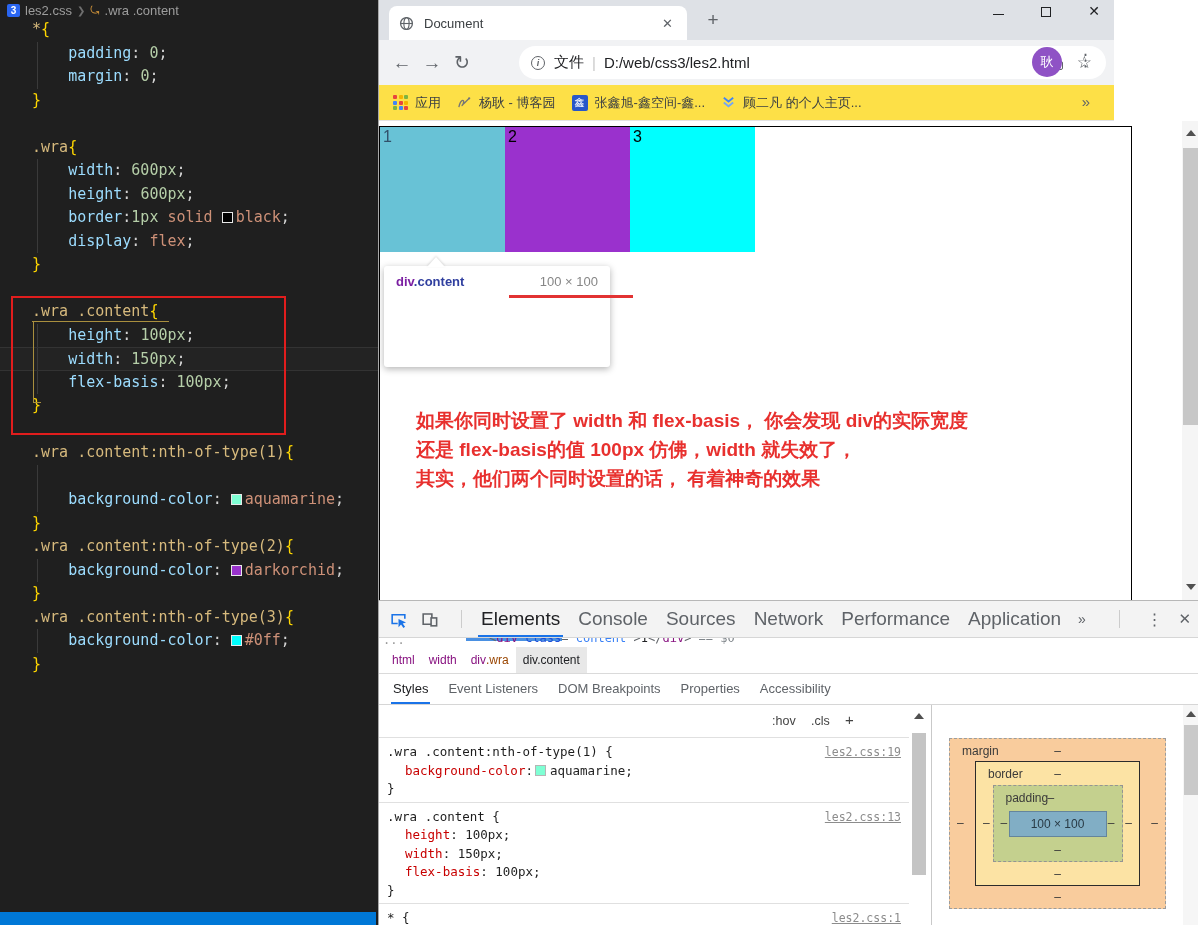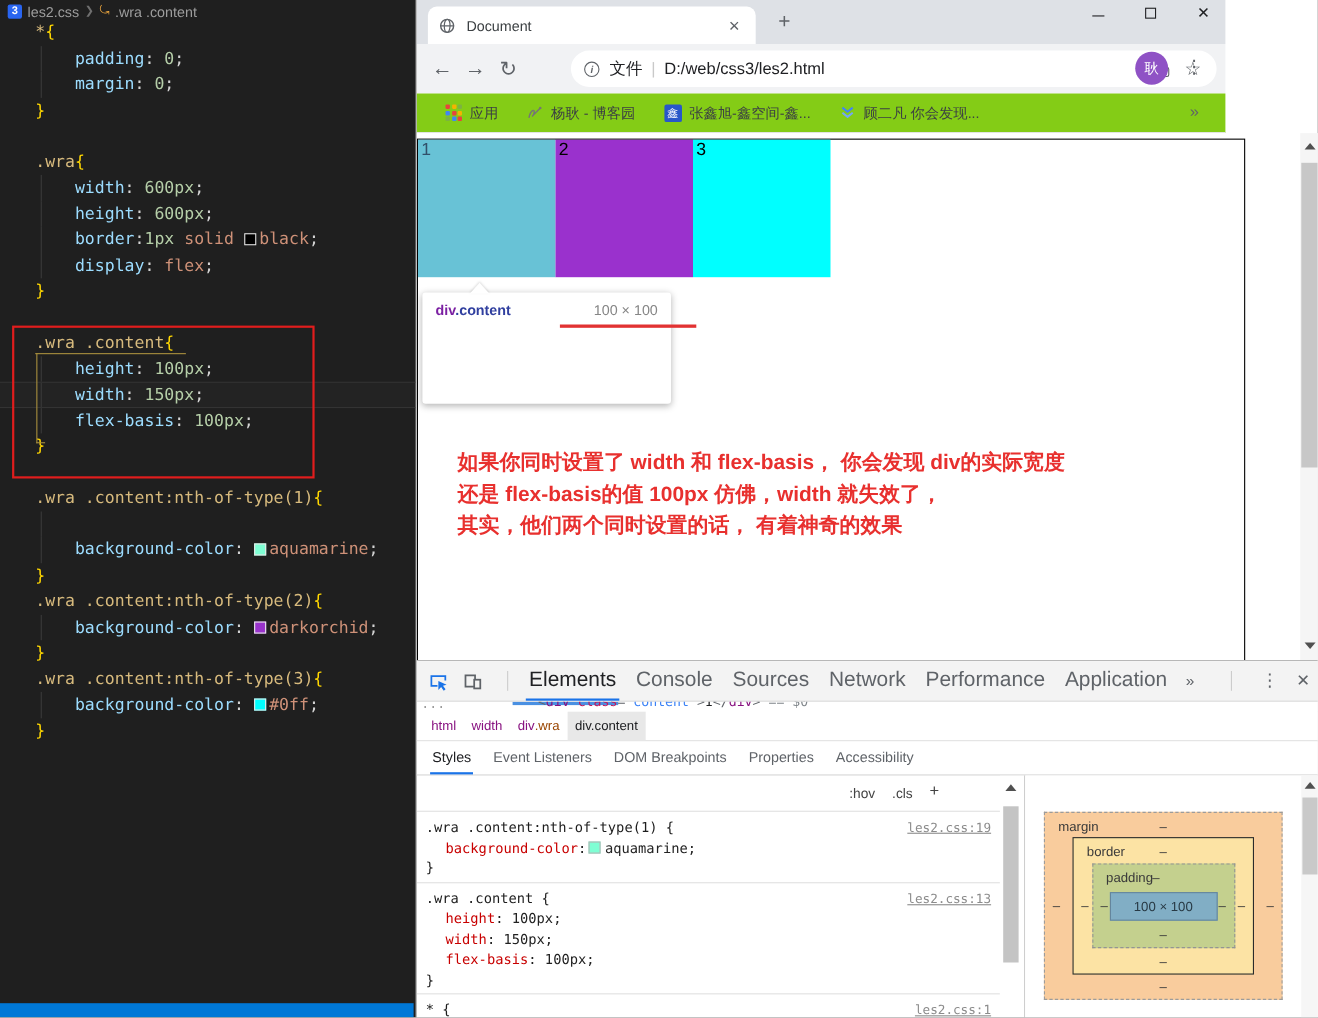--- a/index.html
+++ b/index.html
@@ -56,22 +56,22 @@
   #omni-right{position:absolute;right:14px;top:0;height:33px;display:flex;align-items:center;gap:14px;}
   .gtrans{position:relative;width:17px;height:15px;}
   .gtrans .g1{position:absolute;left:0;top:0;width:11px;height:10px;background:#5f6368;border-radius:2px;
      color:#fff;font-size:7px;text-align:center;line-height:10px;}
   .gtrans .g2{position:absolute;right:0;bottom:0;width:10px;height:9px;background:#fff;border:1px solid #5f6368;
      border-radius:2px;color:#5f6368;font-size:7px;font-weight:bold;text-align:center;line-height:7px;}
   .star-ic{font-size:17px;color:#5f6368;}
   #avatar{position:absolute;right:52px;top:47px;width:30px;height:30px;border-radius:50%;background:#8f52c5;
      color:#fff;font-size:13px;display:flex;align-items:center;justify-content:center;}
   #browser-menu{position:absolute;right:20px;top:50px;font-size:17px;color:#5f6368;}
-  #bookmarks-bar{position:absolute;left:0;top:85px;right:0;height:36px;background:#84cc16;
-     border-bottom:1px solid #e3e3e3;display:flex;align-items:center;gap:26px;padding-left:26px;
+  #bookmarks-bar{position:absolute;left:0;top:85px;right:0;height:36px;background:#fde047;
+     border-bottom:1px solid #e3e3e3;display:flex;align-items:center;gap:16px;padding-left:14px;
      font-size:13px;color:#3c4043;}
   .bm-item{display:flex;align-items:center;gap:7px;}
   .apps-grid{display:grid;grid-template-columns:repeat(3,4px);grid-gap:1.5px;}
   .apps-grid i{width:4px;height:4px;border-radius:1px;display:block;}
   .bm-ic-tile{width:16px;height:16px;background:#2857c9;color:#fff;font-size:10px;display:flex;
      align-items:center;justify-content:center;border-radius:2px;}
   #bm-overflow{position:absolute;right:24px;top:93px;font-size:15px;color:#5f6368;}
 
   
   #viewport{position:absolute;left:0;top:121px;width:820px;height:479px;background:#fff;overflow:hidden;}
@@ -109,21 +109,21 @@
   .dt-tab.active{color:#202124;}
   .dt-tab.active:after{content:"";position:absolute;left:6px;right:6px;bottom:0;height:2px;background:#1a73e8;}
   #dt-tab-overflow{font-size:14px;color:#5f6368;padding:0 8px;}
   #dt-right{position:absolute;right:8px;top:0;height:36px;display:flex;align-items:center;gap:16px;}
   #dt-menu{font-size:16px;color:#5f6368;} #dt-close{font-size:15px;color:#5f6368;}
   #dom-sliver{position:absolute;left:0;top:37px;right:0;height:9px;background:#fff;overflow:hidden;
      font-family:"DejaVu Sans Mono",monospace;font-size:12px;}
   #dom-sliver .dots{position:absolute;left:4px;top:-5px;color:#9a9a9a;}
   #dom-line{position:absolute;left:110px;top:-7px;white-space:pre;}
   #dom-blue{position:absolute;left:87px;top:0;width:96px;height:3px;background:#4a90e2;}
-  .dm-tag{color:#881280;} .dm-attr{color:#be185d;} .dm-str{color:#3b82f6;}
+  .dm-tag{color:#881280;} .dm-attr{color:#1d4ed8;} .dm-str{color:#3b82f6;}
   .dm-pun{color:#5f6368;} .dm-txt{color:#202124;} .dm-meta{color:#80868b;}
   #dt-crumbs{position:absolute;left:0;top:46px;right:0;height:27px;background:#fff;border-bottom:1px solid #dadada;
      display:flex;align-items:stretch;padding-left:6px;font-size:12px;}
   .crumb{display:flex;align-items:center;padding:0 7px;}
   .crumb.selected{background:#e8e8e8;color:#202124;}
   .cr-tag{color:#881280;} .cr-cls{color:#994500;} .cr-plain{color:#202124;}
   #dt-subtabs{position:absolute;left:0;top:73px;right:0;height:31px;background:#fff;border-bottom:1px solid #d6d6d6;
      display:flex;align-items:center;padding-left:4px;}
   .dt-subtab{font-size:13px;color:#5f6368;padding:0 10px;height:30px;line-height:30px;position:relative;}
   .dt-subtab.active{color:#202124;}
@@ -252,21 +252,21 @@
         </span>
         <span class="bm-item">
           <span class="bm-ic-tile">鑫</span>
           <span>张鑫旭-鑫空间-鑫...</span>
         </span>
         <span class="bm-item">
           <svg width="15" height="15" viewBox="0 0 16 16">
             <path d="M3 3 L8 7 L13 3" fill="none" stroke="#4285f4" stroke-width="2"></path>
             <path d="M3 8 L8 12 L13 8" fill="none" stroke="#73a7f6" stroke-width="2"></path>
           </svg>
-          <span>顾二凡 你会发现...</span>
+          <span>顾二凡 的个人主页...</span>
         </span>
       </div>
       <div id="bm-overflow">»</div>
 
       <div id="viewport">
         <div id="wra-box">
             <div class="flex-item" style="background: rgb(104, 194, 214);">1</div>
             <div class="flex-item" style="background: rgb(154, 49, 205);">2</div>
             <div class="flex-item" style="background: rgb(0, 255, 255);">3</div>
           </div>

